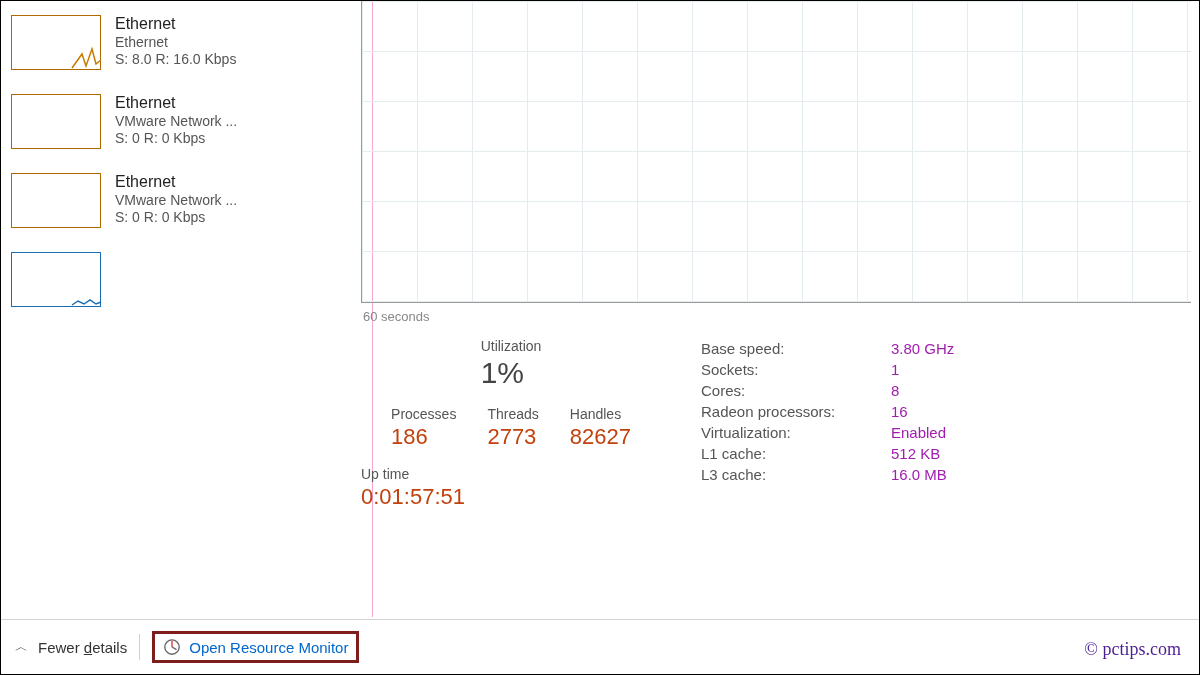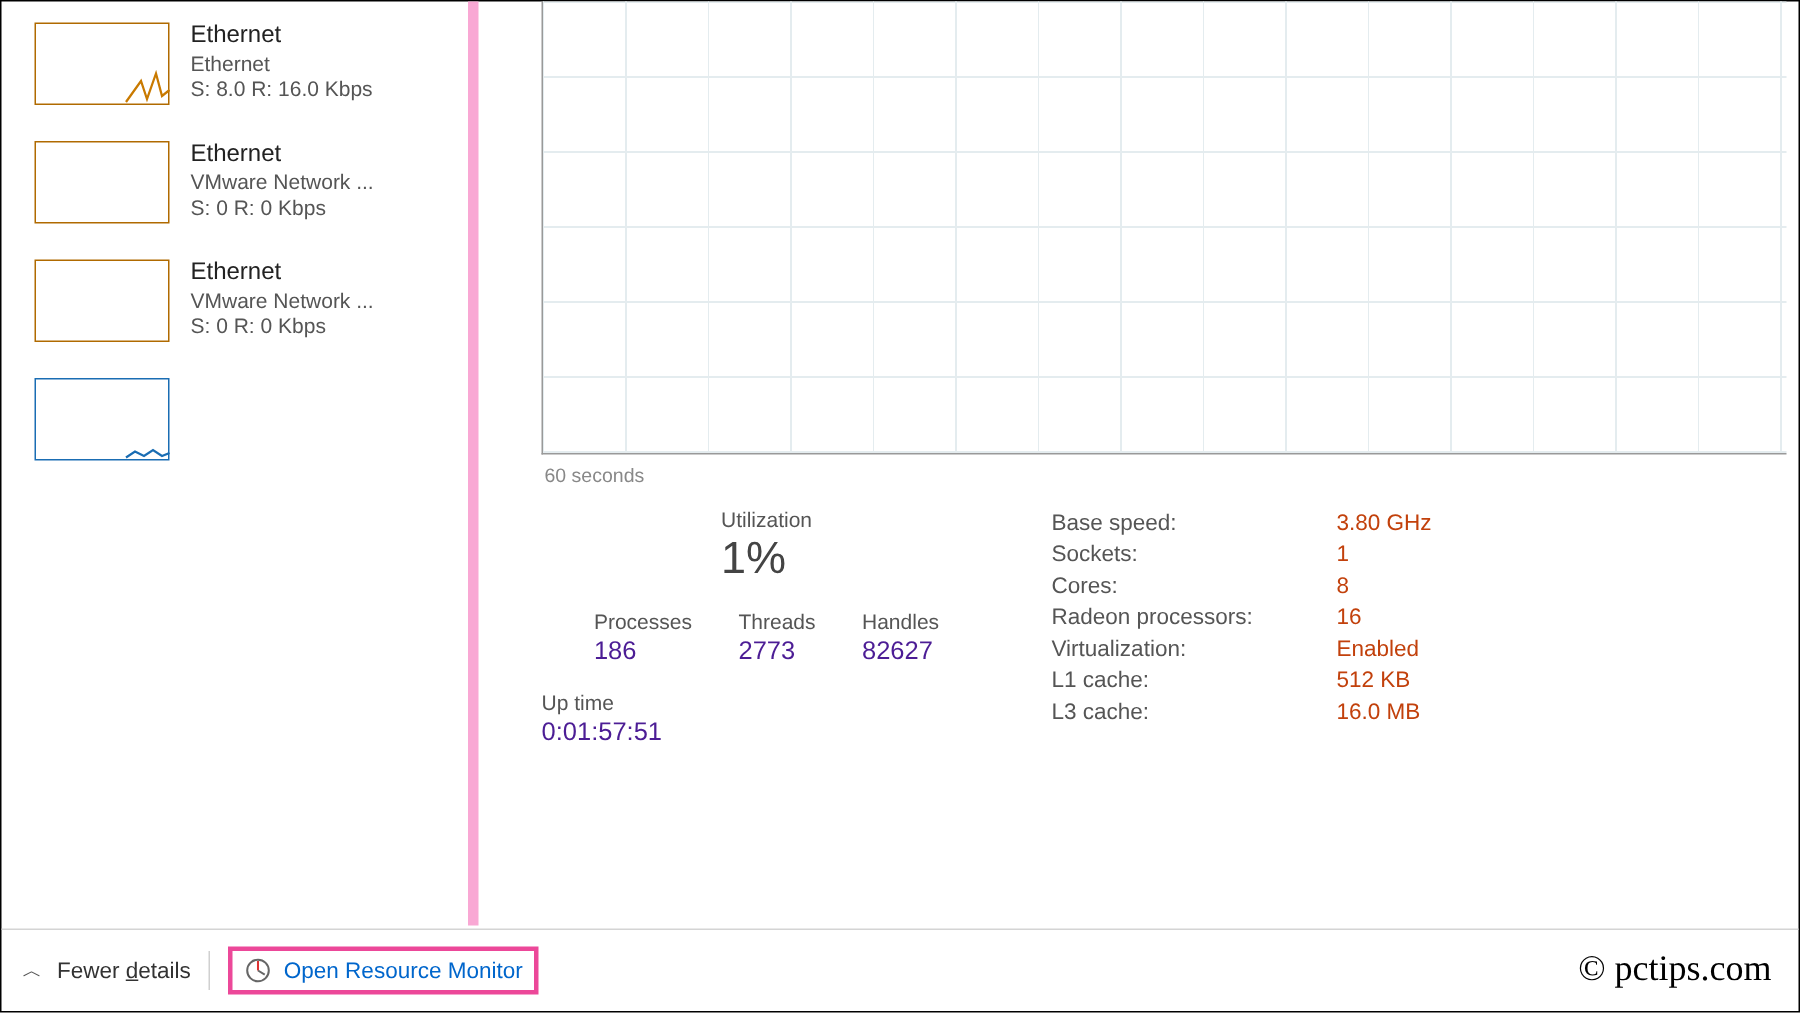--- a/index.html
+++ b/index.html
@@ -10,24 +10,24 @@
     background: #fff;
     width: 1200px;
     height: 675px;
     position: relative;
     overflow: hidden;
     border: 1px solid #000;
   }
   .left-pane {
     position: absolute;
     left: 0; top: 0;
-    width: 318px;
+    width: 372px;
     height: 616px;
-    padding: 8px 10px 0 22px;
-    border-right: 7px solid #f9a8d4;
+    padding: 8px 10px 0 10px;
+    border-right: 1px solid #f9a8d4;
   }
   .sidebar-item {
     display: flex;
     align-items: flex-start;
     gap: 14px;
     padding: 6px 0 18px 0;
     cursor: pointer;
   }
   .thumb {
     width: 90px;
@@ -68,50 +68,50 @@
     margin: 6px 0 14px 2px;
   }
   .stats {
     display: flex;
     gap: 40px;
   }
   .stats-left { width: 300px; }
   .stats-left .row { display:flex; gap: 31px; margin-bottom: 16px; justify-content: center;}
   .metric-label { font-size: 14px; color:#555; margin-bottom:2px; }
   .metric-big1 { font-size: 30px; font-weight:400; color:#444;}
-  .metric-big2 { font-size: 17px; color:#4c1d95;}
+  .metric-big2 { font-size: 22px; color:#c2410c;}
   .stats-right { flex:1; padding-top:2px;}
   .kv { display:flex; margin-bottom:4px; font-size:15px;}
   .kv .k { width: 190px; color:#555; }
-  .kv .v { color:#c2410c; }
+  .kv .v { color:#a21caf; }
 
   .footer {
     position: absolute;
     left: 0; bottom: 0;
     width: 100%;
     height: 55px;
     border-top: 1px solid #d4d4d4;
     display: flex;
     align-items: center;
     padding: 0 14px;
   }
   .fewer { display:flex; align-items:center; gap:10px; color:#333; cursor:pointer; font-size:15px;}
   .fewer .chev { font-size:13px; color:#555;}
   .divider { width:1px; height:26px; background:#d0d0d0; margin: 0 12px; }
   .orm-wrap {
     display:flex; align-items:center; gap:8px;
     padding: 4px 8px;
-    border: 3px solid #ec4899;
+    border: 3px solid #7f1d1d;
     cursor:pointer;
   }
   .orm-text { color:#0066cc; font-size:15px; }
   .orm-icon { width:18px; height:18px; }
   .copyright {
     position:absolute; right:18px; bottom:14px;
-    font-size:24px; color:#000000; font-family: Georgia, serif;
+    font-size:18px; color:#4c1d95; font-family: Georgia, serif;
   }
   .underline { text-decoration: underline; }
 </style>
 </head>
 <body>
 
 <div class="left-pane" id="sidebar">
     <div class="sidebar-item">
       <div class="thumb eth">
         <svg width="90" height="55">

